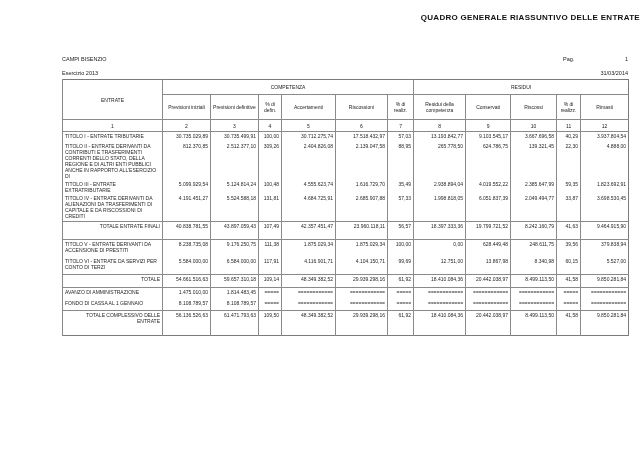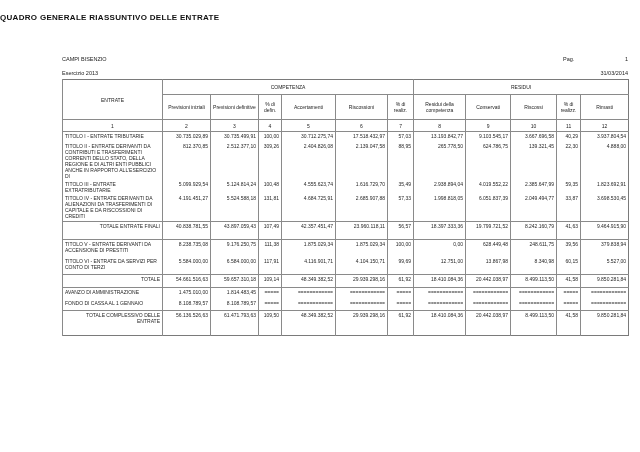--- a/index.html
+++ b/index.html
@@ -2,21 +2,21 @@
 <html><head>
 <meta charset="utf-8">
 <style>
   html,body{margin:0;padding:0;}
   body{
     width:640px;height:452px;background:#ffffff;position:relative;
     font-family:"Liberation Sans", sans-serif;color:#1f1f1f;
     -webkit-font-smoothing:antialiased;
   }
   .doc-title{
-    position:absolute;top:13px;left:0;width:640px;text-align:left;
+    position:absolute;top:13px;left:0;width:640px;text-align:right;
     font-size:8px;font-weight:bold;letter-spacing:.3px;color:#111;
   }
   .meta{position:absolute;font-size:5.5px;color:#222;white-space:nowrap;}
   #entity{left:62px;top:56px;}
   #exercise{left:62px;top:70px;}
   #paglabel{left:563px;top:56px;}
   #pagnum{left:610px;top:56px;width:18px;text-align:right;}
   #docdate{left:560px;top:70px;width:68px;text-align:right;}
 
   table.qg{

